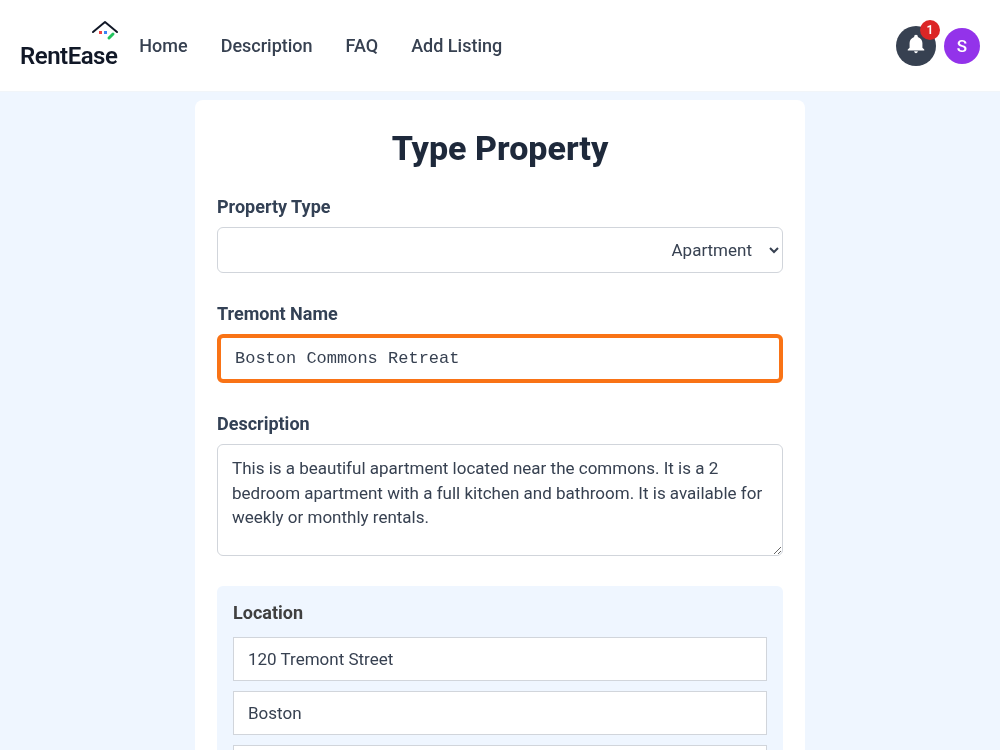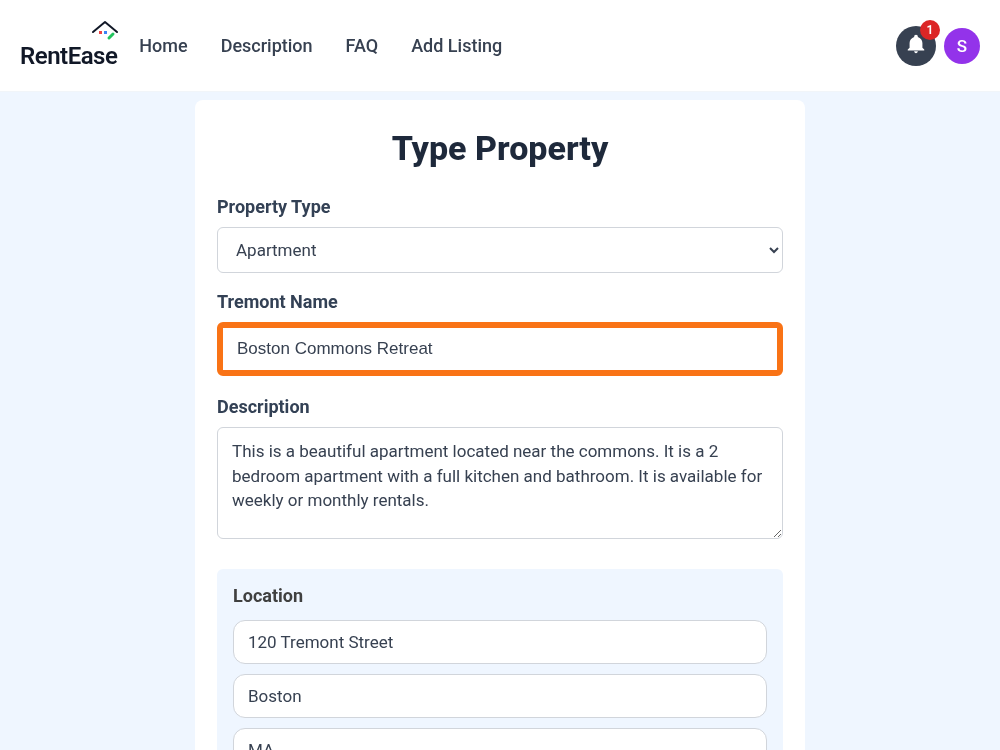--- a/index.html
+++ b/index.html
@@ -119,49 +119,50 @@
       padding: 28px 22px 22px 22px;
     }
     .page-title {
       font-size: 34px;
       font-weight: 800;
       text-align: center;
       color: #1e293b;
       margin-bottom: 28px;
     }
     .form-group {
-      margin-bottom: 18px;
+      margin-bottom: 30px;
     }
     .form-label {
       display: block;
       font-size: 18px;
       font-weight: 700;
       color: #334155;
       margin-bottom: 10px;
     }
     .form-select {
       width: 100%;
       padding: 11px 14px;
       font-size: 17px;
       color: #374151;
       border: 1px solid #d1d5db;
       border-radius: 6px;
       background-color: #ffffff;
       cursor: pointer;
       font-family: inherit;
+      text-align: right;
     }
     .form-input {
       width: 100%;
       padding: 11px 14px;
       font-size: 17px;
       color: #374151;
-      border: 6px solid #f97316;
-      border-radius: 6px;
-      background-color: #ffffff;
-      font-family: Liberation Sans, sans-serif;
+      border: 4px solid #f97316;
+      border-radius: 6px;
+      background-color: #ffffff;
+      font-family: Liberation Mono, monospace;
     }
     .form-textarea {
       width: 100%;
       padding: 11px 14px;
       font-size: 17px;
       color: #374151;
       border: 1px solid #d1d5db;
       border-radius: 6px;
       background-color: #ffffff;
       resize: vertical;
@@ -183,21 +184,21 @@
       font-weight: 700;
       color: #404040;
       margin-bottom: 14px;
     }
     .location-input {
       width: 100%;
       padding: 11px 14px;
       font-size: 17px;
       color: #374151;
       border: 1px solid #d1d5db;
-      border-radius: 12px;
+      border-radius: 0;
       background-color: #ffffff;
       margin-bottom: 10px;
       font-family: inherit;
     }
     .location-input:last-child {
       margin-bottom: 0;
     }
   </style>
 </head>
 <body>

